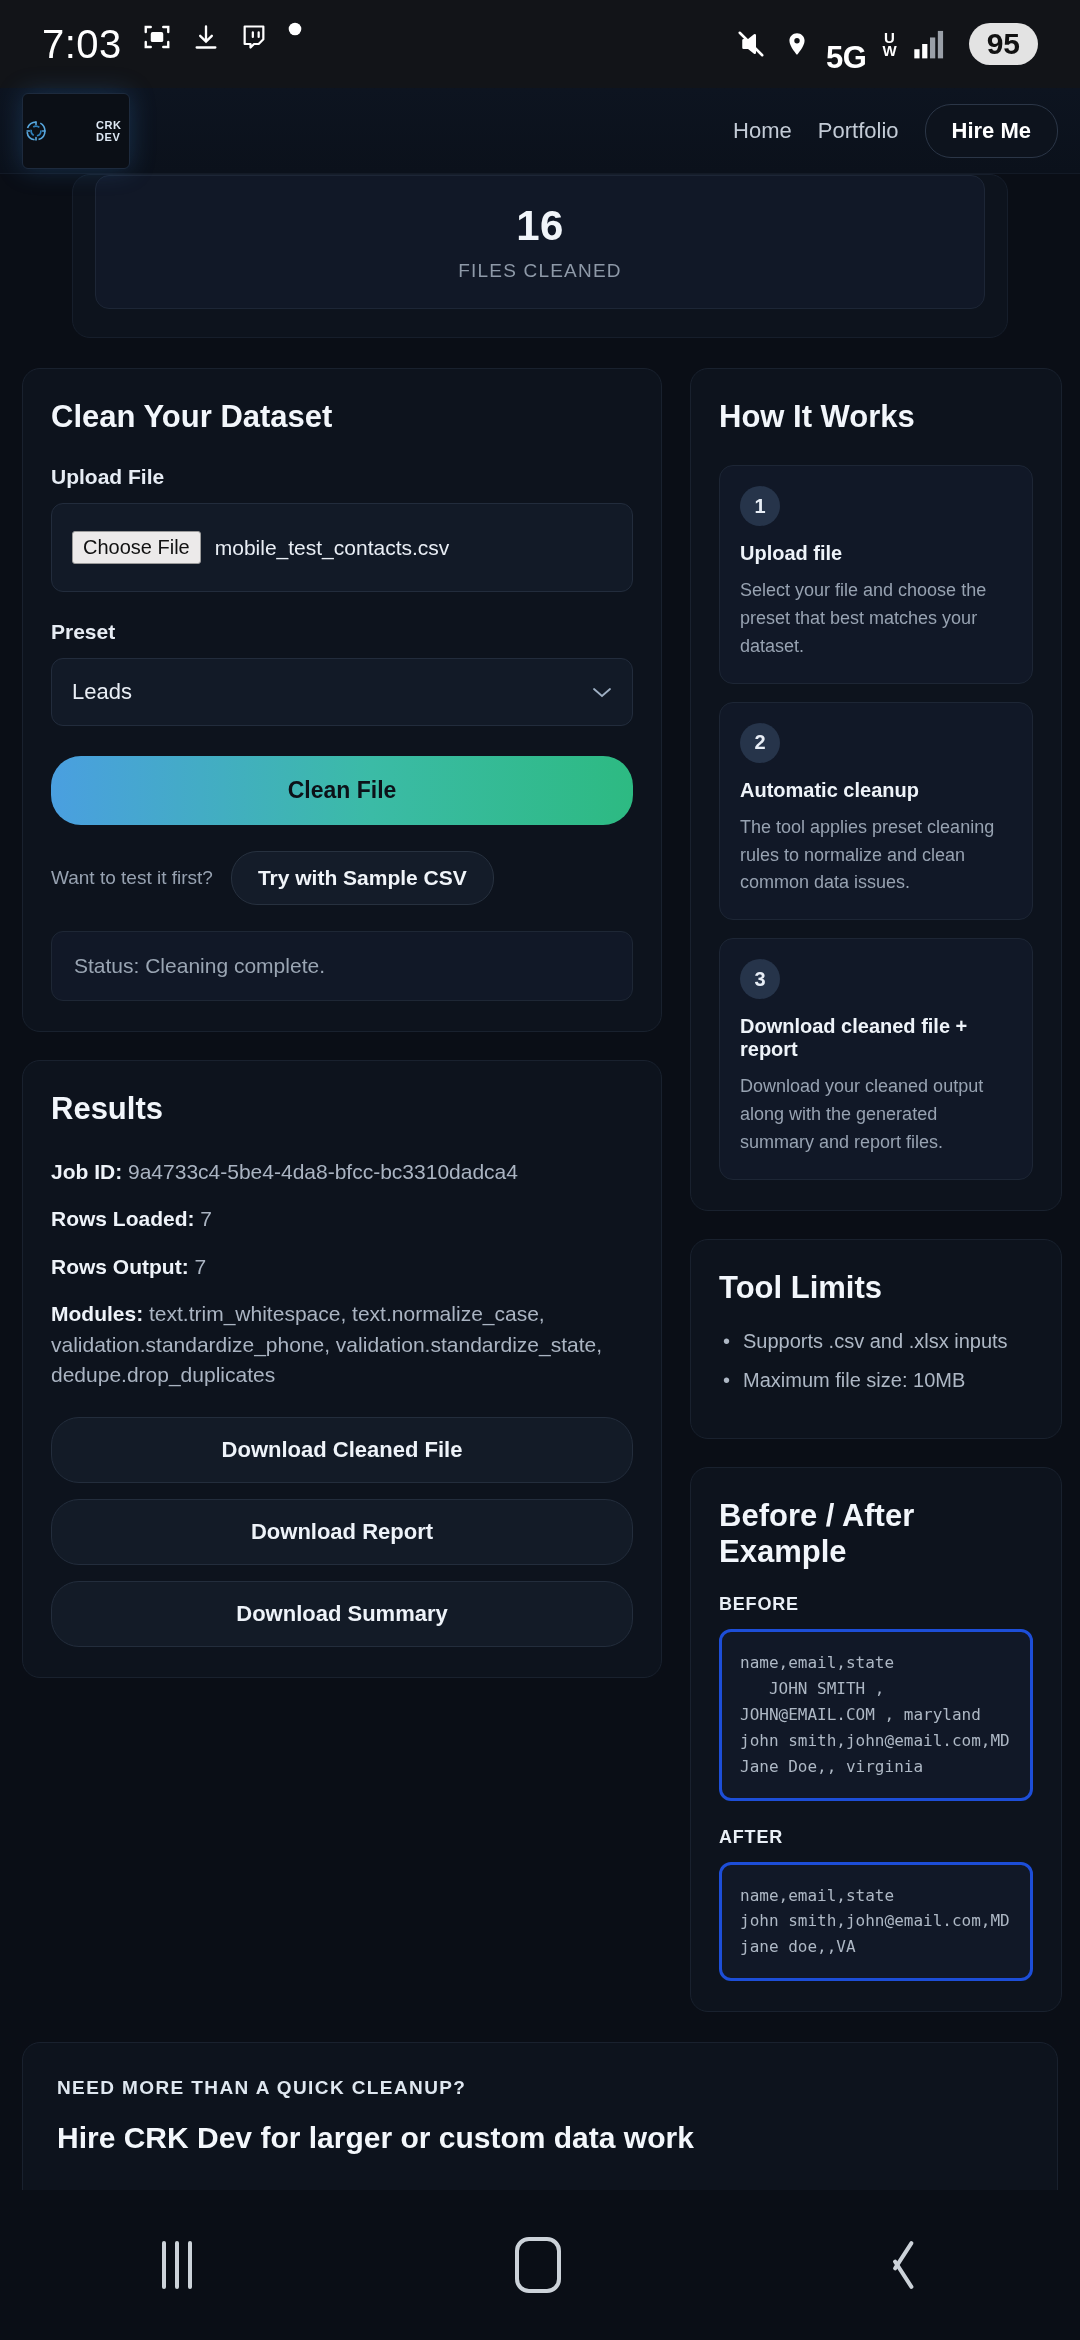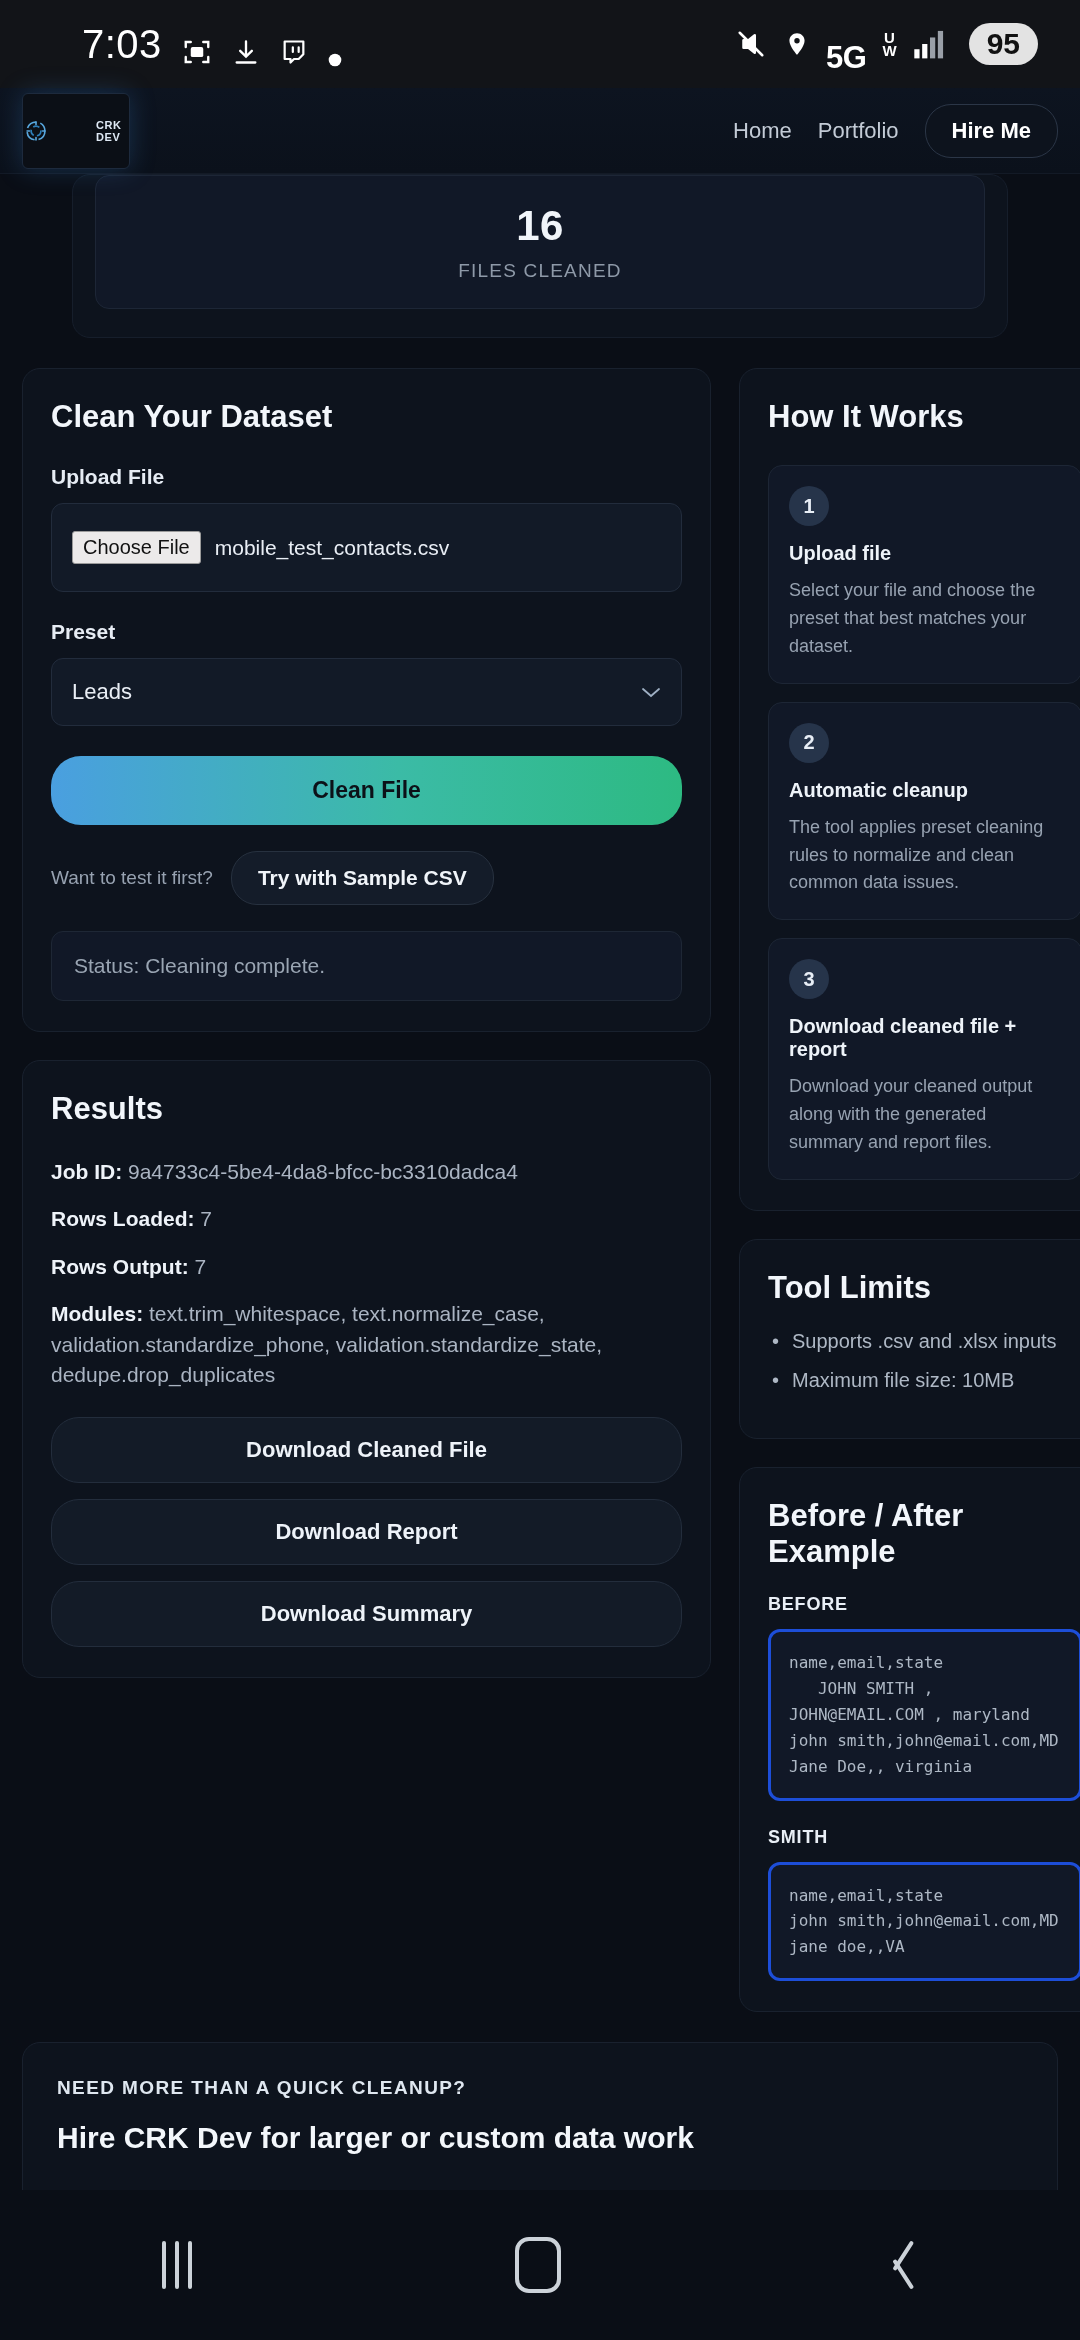--- a/index.html
+++ b/index.html
@@ -10,21 +10,21 @@
     overflow: hidden;
   }
   .phone { position: relative; width: 1080px; height: 2340px; background: #0a0e16; }
 
   
   .statusbar {
     height: 88px; background: #121418;
     display: flex; align-items: center; justify-content: space-between;
     padding: 0 42px; color: #ffffff;
   }
-  .sb-left { display: flex; align-items: flex-end; gap: 20px; margin-left: 40px; }
+  .sb-left { display: flex; align-items: flex-start; gap: 20px; }
   .sb-time { font-size: 40px; font-weight: 400; letter-spacing: .5px; }
   .sb-right { display: flex; align-items: center; gap: 16px; }
   .sb-icon { display: inline-flex; align-items: center; justify-content: center; }
   .net-txt { font-size: 31px; font-weight: 600; letter-spacing: -.5px; margin-top: 28px; }
   .uw { display: inline-block; font-size: 15px; line-height: 13px; font-weight: 700; text-align: center; vertical-align: 2px;}
   .battery {
     background: #e3e3e3; color: #111; border-radius: 22px;
     font-size: 30px; font-weight: 700; padding: 4px 18px; margin-left: 6px;
   }
 
@@ -65,21 +65,21 @@
   .stat {
     flex: 1; background: #111827; border: 1px solid #1d2636;
     border-radius: 14px; padding: 26px 10px 26px;
     text-align: center;
   }
   .stat-num { font-size: 42px; font-weight: 700; color: #f1f5fa; letter-spacing: .5px; }
   .stat-lbl { font-size: 19px; color: #8e99a8; letter-spacing: 1.2px; margin-top: 10px; }
 
   
   .grid { display: flex; gap: 28px; align-items: flex-start; }
-  .col-left { width: 689px; flex: none; }
+  .col-left { width: 640px; flex: none; }
   .col-right { width: 372px; flex: none; }
 
   .card {
     background: #0d131d; border: 1px solid #19212e;
     border-radius: 18px; padding: 30px 28px;
   }
   .card + .card { margin-top: 28px; }
   .card-title { font-size: 31px; font-weight: 700; color: #f2f6fb; margin-bottom: 30px; }
 
   .field-label { font-size: 21px; font-weight: 700; color: #e6ecf4; margin-bottom: 14px; }
@@ -376,21 +376,21 @@
           </ul>
         </div>
 
         <div class="card">
           <div class="card-title" style="margin-bottom:24px">Before / After Example</div>
           <div class="ba-label">BEFORE</div>
           <div class="code">name,email,state
    JOHN SMITH , JOHN@EMAIL.COM , maryland
 john smith,john@email.com,MD
 Jane Doe,, virginia</div>
-          <div class="ba-label">SMITH</div>
+          <div class="ba-label">AFTER</div>
           <div class="code last">name,email,state
 john smith,john@email.com,MD
 jane doe,,VA</div>
         </div>
 
       </div>
     </div>
   </div>
 
   <div class="cta">

